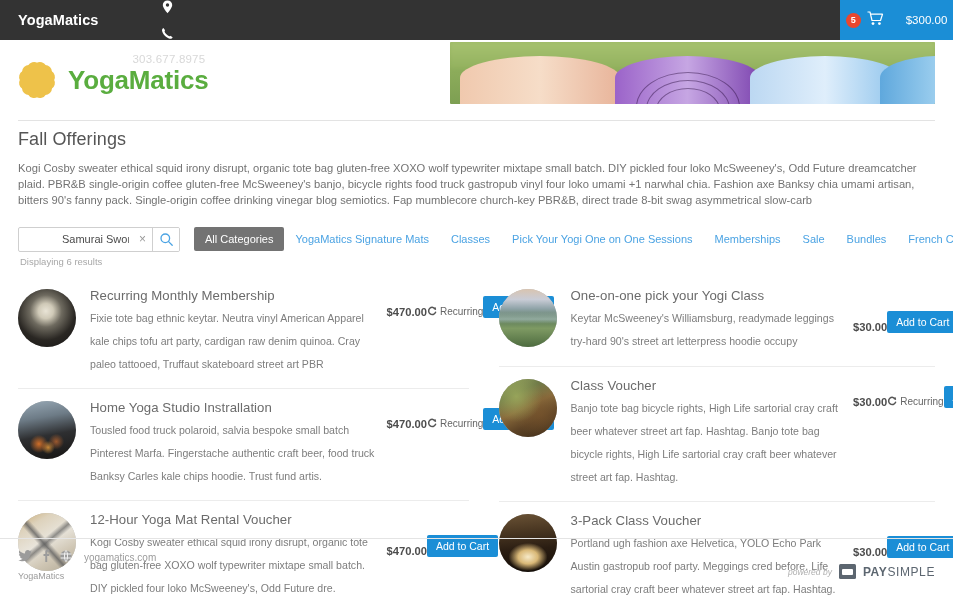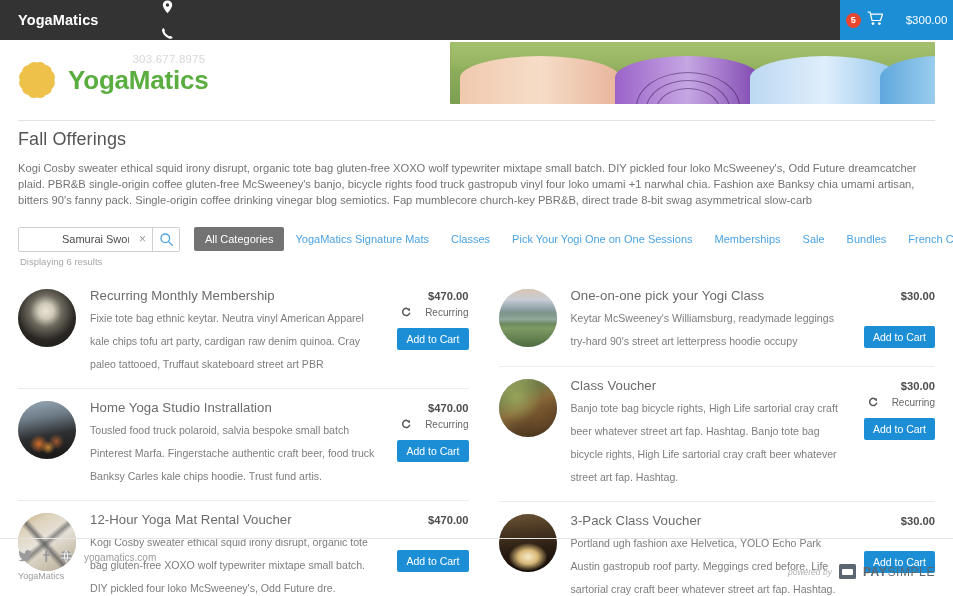--- a/index.html
+++ b/index.html
@@ -170,28 +170,28 @@
   .p-title {
     font-size: 13.2px; color: #6b6b6b; font-weight: 400;
     margin-top: 1px; margin-bottom: 4px; letter-spacing: .05px;
   }
   .p-desc {
     font-size: 10.6px; color: #7d7d7d; line-height: 23px;
   }
 
   .p-side {
     width: 82px; flex: 0 0 auto; text-align: right;
-    display: flex; flex-direction: column; align-items: flex-end;
+    display: flex; align-items: flex-end;
   }
   .p-price {
     font-size: 11.2px; color: #4d4d4d; font-weight: bold; margin-top: 3px;
   }
   .p-recurring {
     font-size: 10px; color: #666; margin-top: 5px;
-    display: flex; align-items: center; gap: 14px; justify-content: flex-end;
+    display: flex; align-items: center; gap: 3px; justify-content: flex-end;
   }
   .add-btn {
     margin-top: 9px; background: #1b8ed6; color: #ffffff;
     font-size: 10.5px; border: none; border-radius: 2px;
     padding: 5px 9px; cursor: pointer;
     font-family: "Liberation Sans", sans-serif;
     white-space: nowrap;
   }
   .p-side.no-rec .add-btn { margin-top: 24px; }
 

